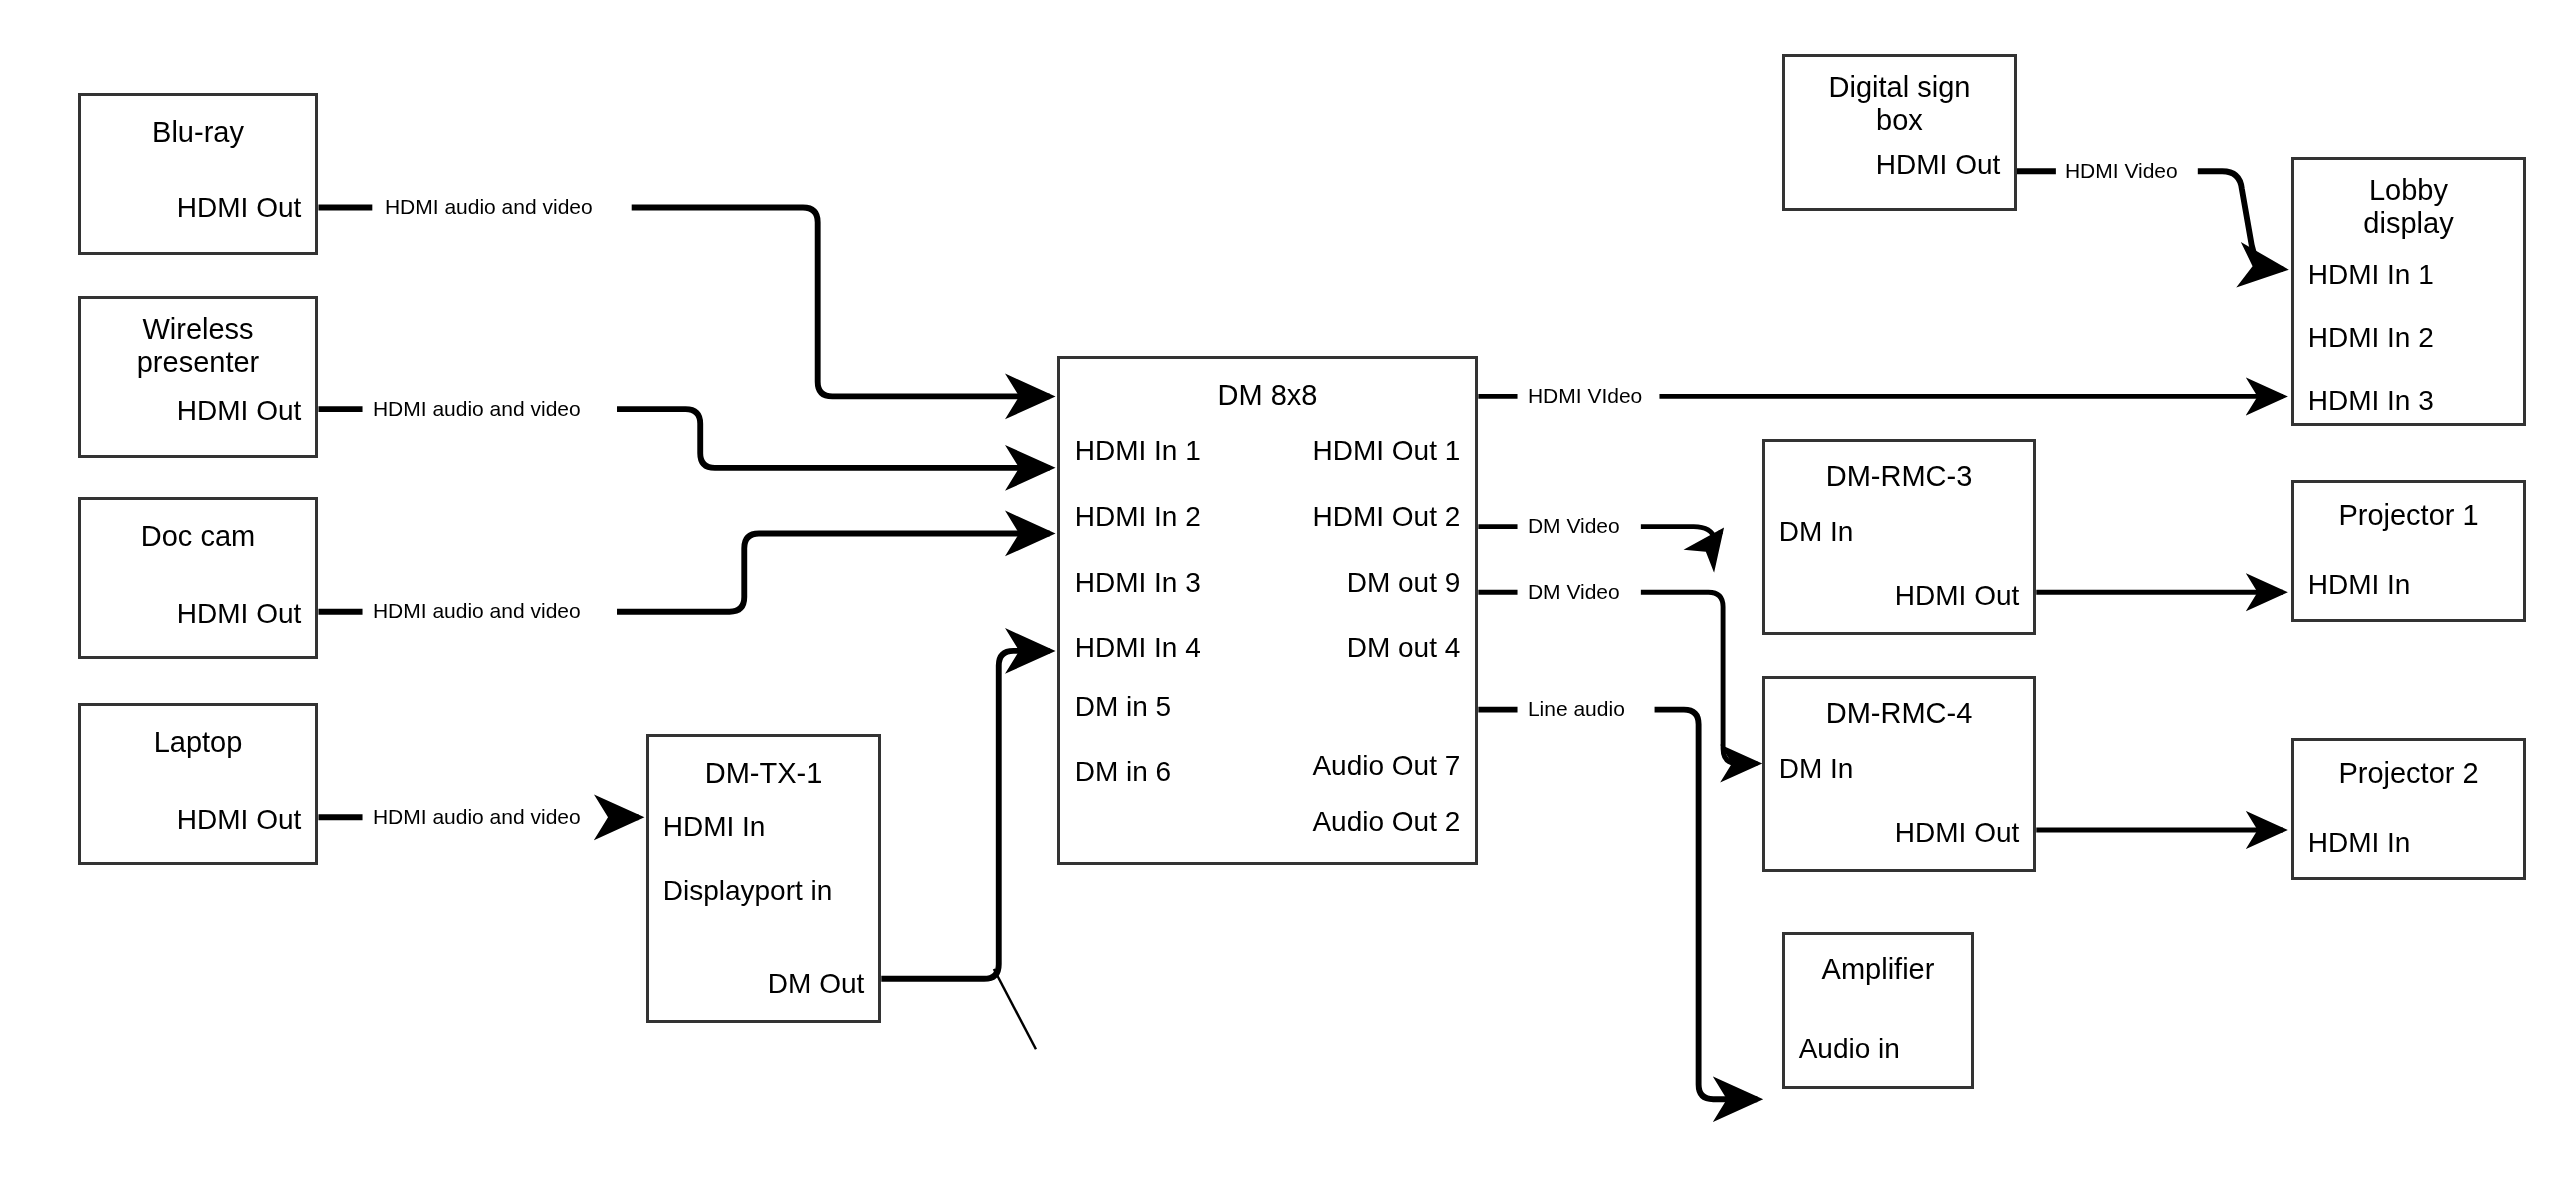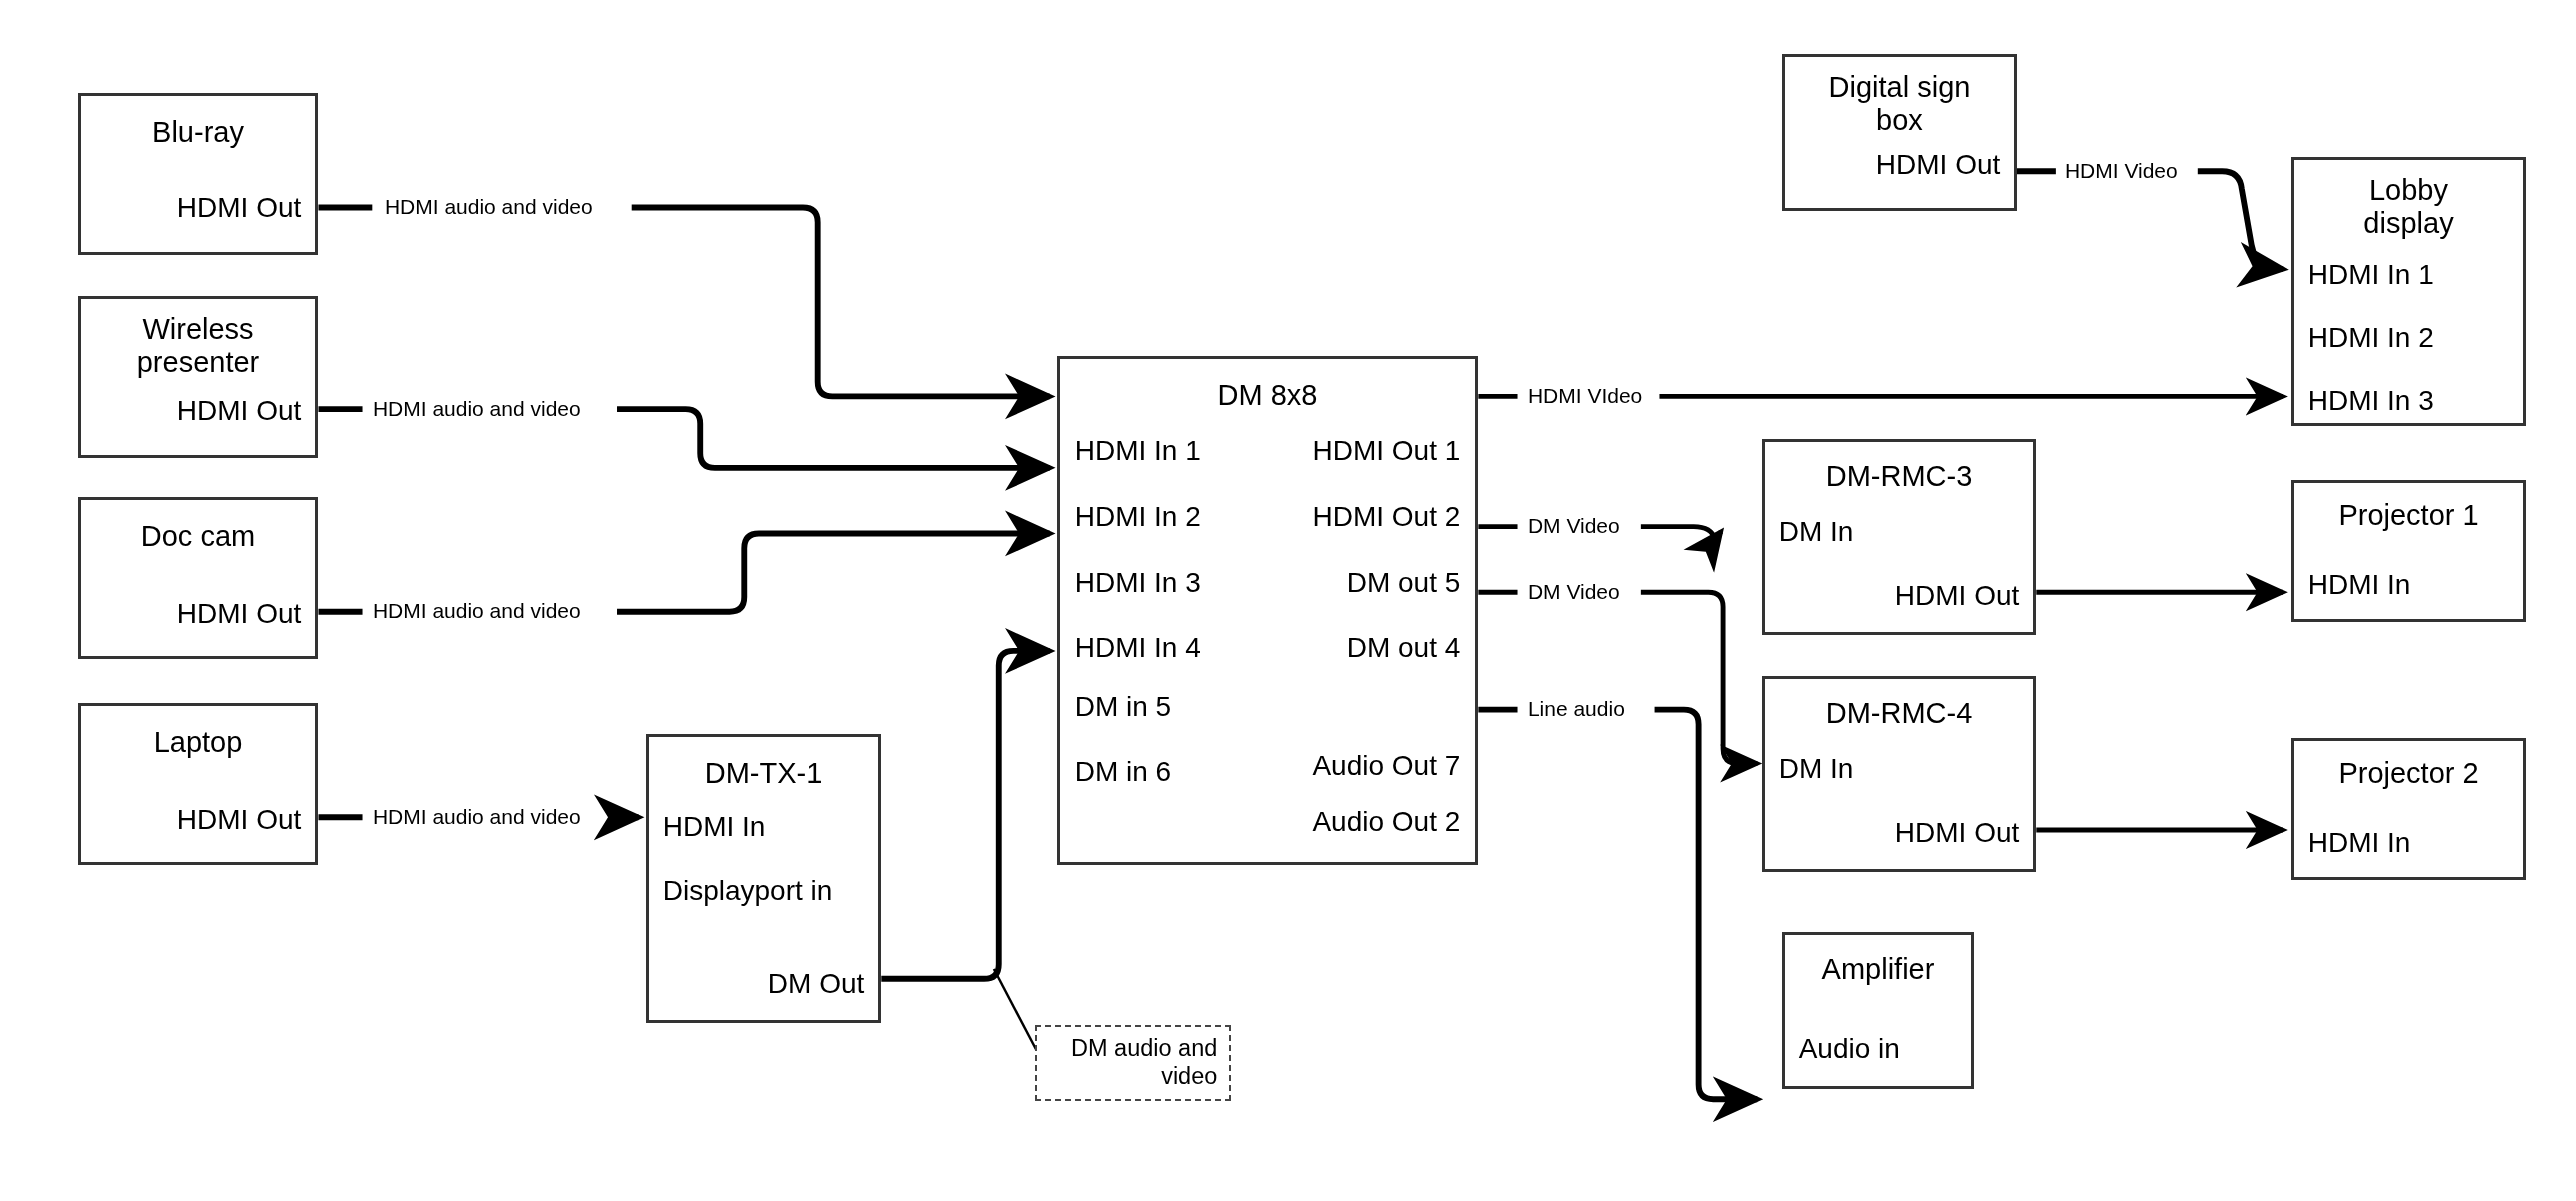--- a/index.html
+++ b/index.html
@@ -92,21 +92,21 @@
   <div class="node" style="left:1057px;top:308px;width:421px;height:509px;margin-top:48px;">
     <div class="title" style="top:19.6px;">DM 8x8</div>
     <div class="port left" style="left:14.7px;top:78px;">HDMI In 1</div>
     <div class="port left" style="left:14.7px;top:144px;">HDMI In 2</div>
     <div class="port left" style="left:14.7px;top:210px;">HDMI In 3</div>
     <div class="port left" style="left:14.7px;top:275px;">HDMI In 4</div>
     <div class="port left" style="left:14.7px;top:334px;">DM in 5</div>
     <div class="port left" style="left:14.7px;top:399px;">DM in 6</div>
     <div class="port right" style="right:14.7px;top:78px;">HDMI Out 1</div>
     <div class="port right" style="right:14.7px;top:144px;">HDMI Out 2</div>
-    <div class="port right" style="right:14.7px;top:210px;">DM out 5</div>
+    <div class="port right" style="right:14.7px;top:210px;">DM out 9</div>
     <div class="port right" style="right:14.7px;top:275px;">DM out 4</div>
     <div class="port right" style="right:14.7px;top:393px;">Audio Out 7</div>
     <div class="port right" style="right:14.7px;top:449px;">Audio Out 2</div>
   </div>
 
   <div class="node" style="left:1782px;top:54px;width:235px;height:157px;">
     <div class="title" style="top:13.7px;">Digital sign</div>
     <div class="title" style="top:47px;">box</div>
     <div class="port right" style="right:13.7px;top:94px;">HDMI Out</div>
   </div>
@@ -139,21 +139,20 @@
   <div class="node" style="left:2291px;top:718px;width:235px;height:142px;margin-top:20px;">
     <div class="title" style="top:15.7px;">Projector 2</div>
     <div class="port left" style="left:13.7px;top:88px;">HDMI In</div>
   </div>
 
   <div class="node" style="left:1782px;top:932px;width:192px;height:157px;">
     <div class="title" style="top:17.6px;">Amplifier</div>
     <div class="port left" style="left:13.7px;top:100px;">Audio in</div>
   </div>
 
-  <div class="callout" style="left:1035px;top:1025px;width:196px;height:76px;">DM audio and video</div>
 
   <div class="elabel" style="left:380px;top:196px;">HDMI audio and video</div>
   <div class="elabel" style="left:368px;top:398px;">HDMI audio and video</div>
   <div class="elabel" style="left:368px;top:600px;">HDMI audio and video</div>
   <div class="elabel" style="left:368px;top:806px;">HDMI audio and video</div>
   <div class="elabel" style="left:1523px;top:385px;">HDMI VIdeo</div>
   <div class="elabel" style="left:1523px;top:515px;">DM Video</div>
   <div class="elabel" style="left:1523px;top:581px;">DM Video</div>
   <div class="elabel" style="left:1523px;top:698px;">Line audio</div>
   <div class="elabel" style="left:2060px;top:160px;">HDMI Video</div>

